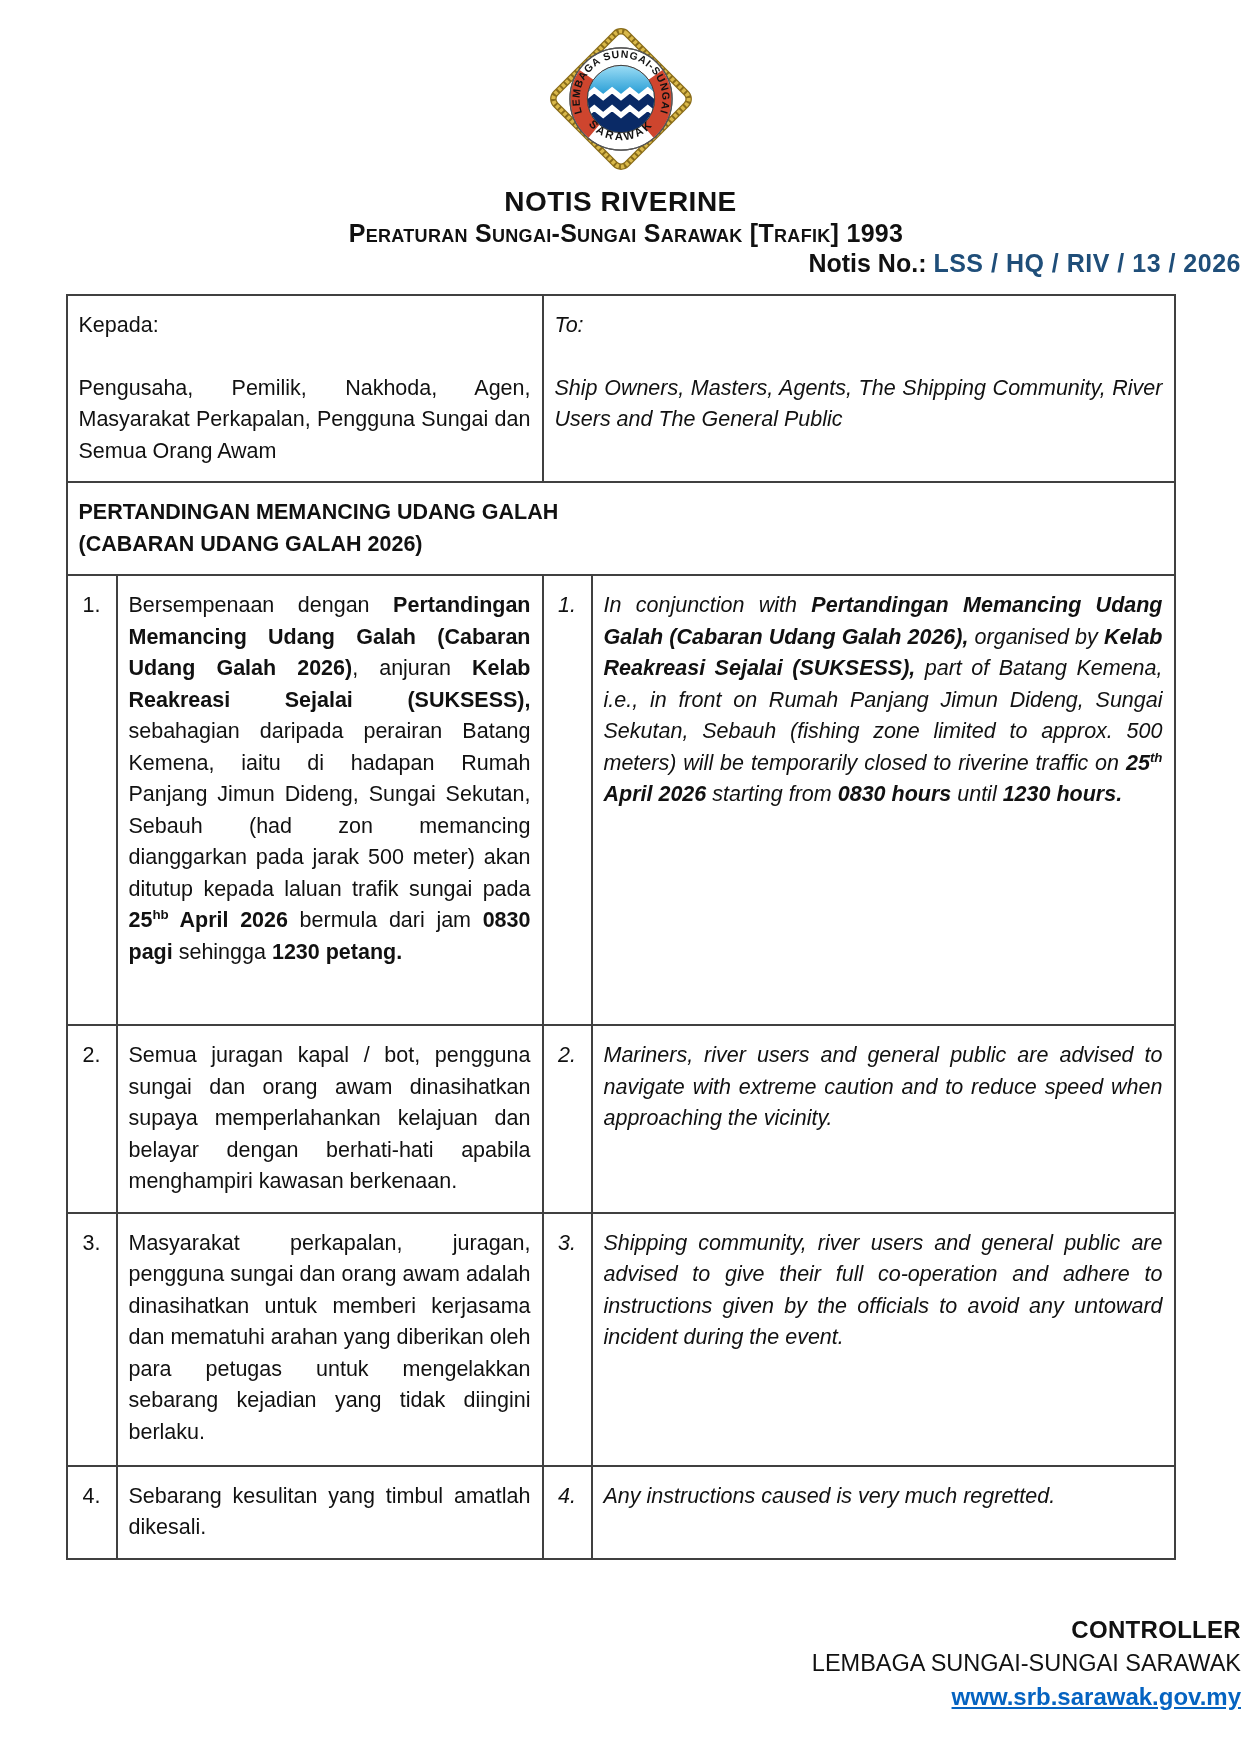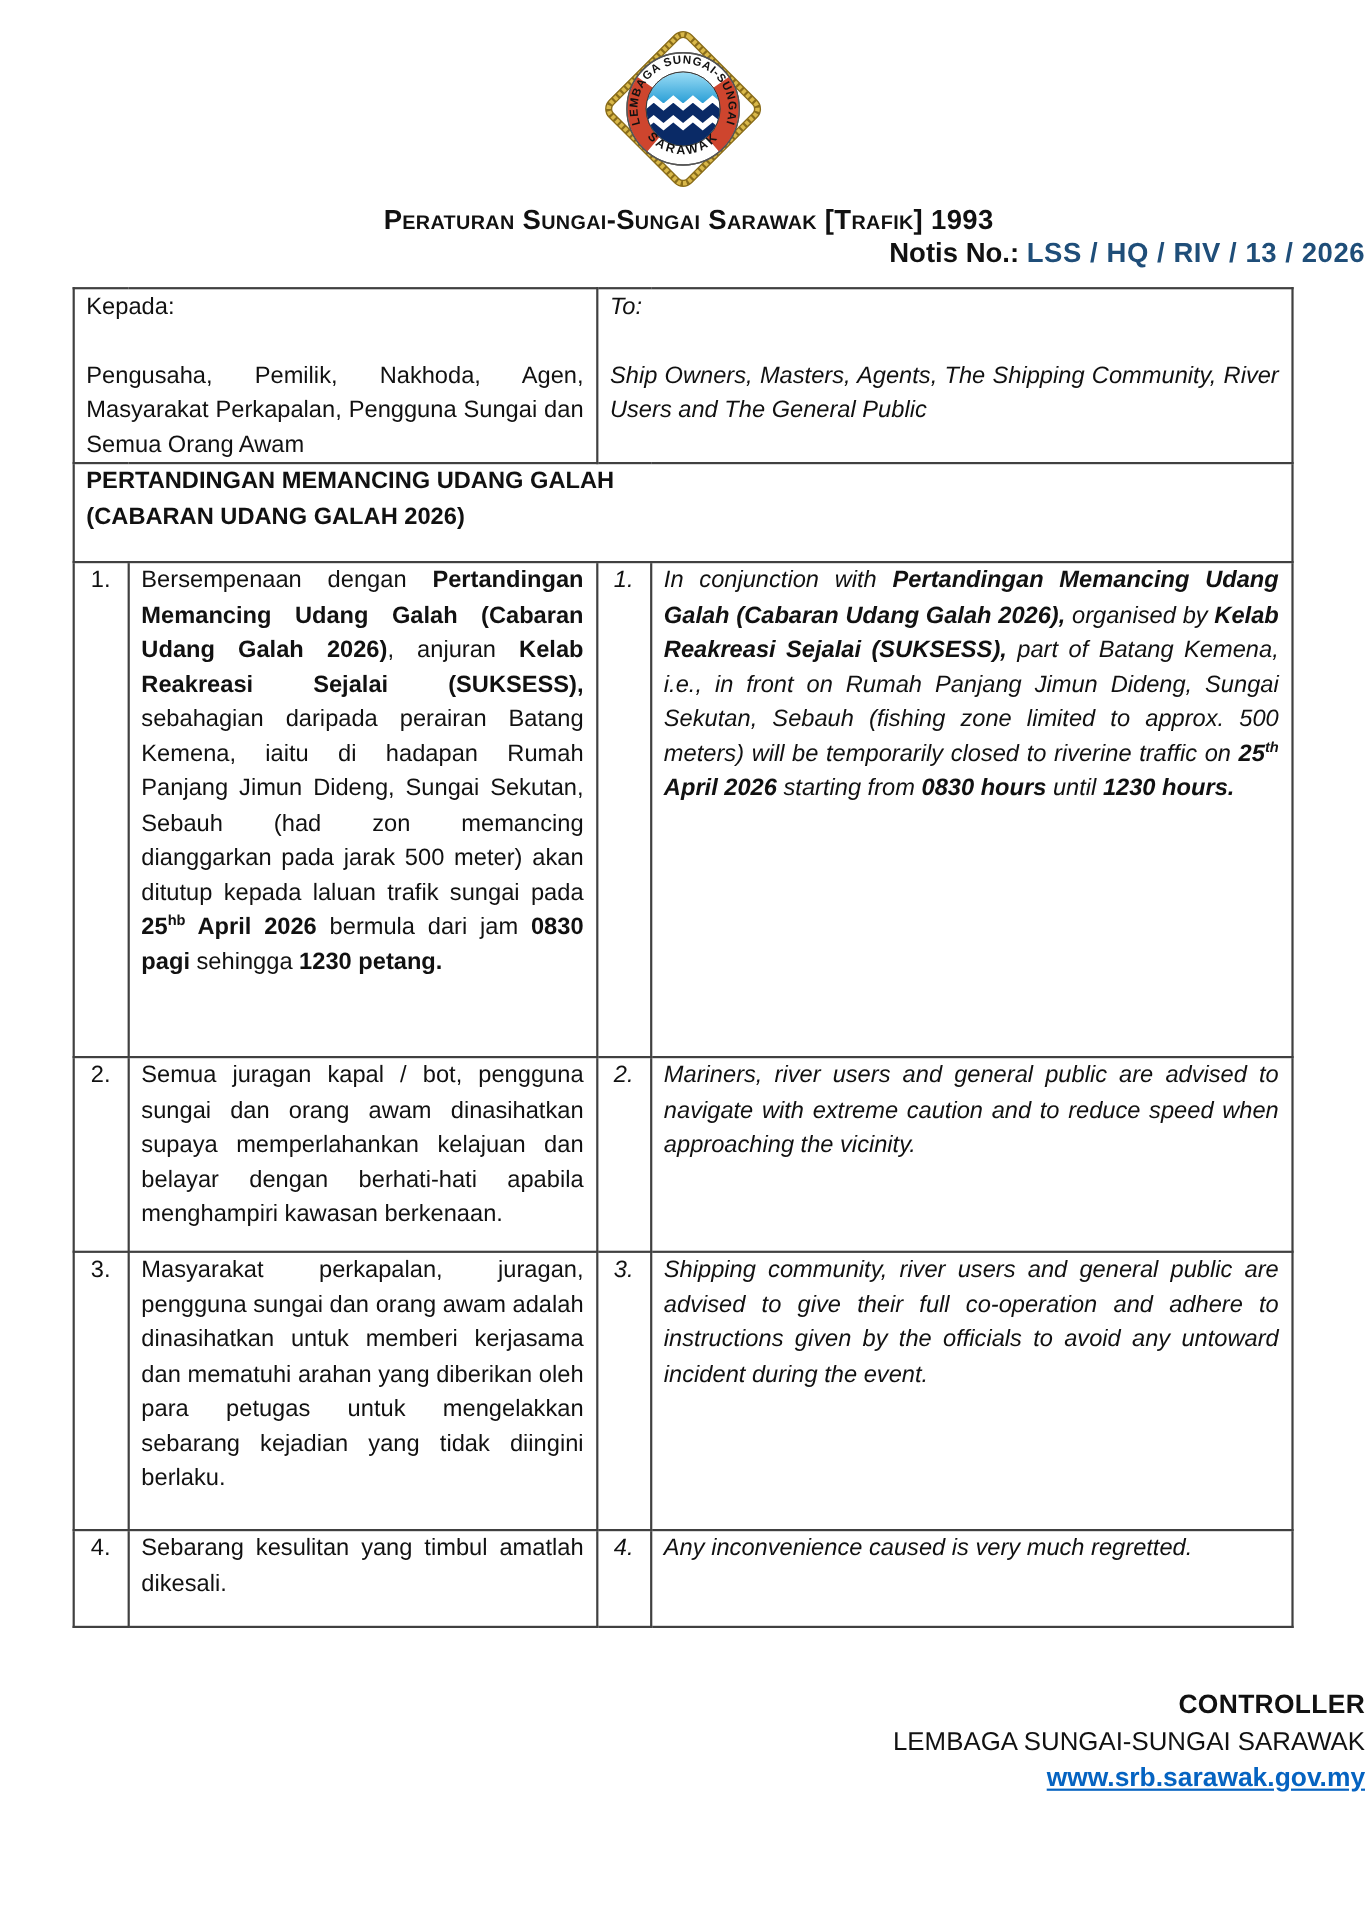--- a/index.html
+++ b/index.html
@@ -12,21 +12,21 @@
   
   .header { text-align: center; padding-top: 18px; }
   .logo-wrap { display: inline-block; width: 168px; height: 162px; }
   .doc-title { font-size: 28px; font-weight: 700; letter-spacing: 0.5px; margin-top: 2px; }
   .doc-subtitle { font-size: 25px; font-weight: 700; font-variant: small-caps; letter-spacing: 0.3px; margin-top: 1px; padding-left: 11px; }
   .doc-noticeno { font-size: 25px; font-weight: 700; margin-top: 1px; text-align: right; }
   .doc-noticeno .no-label { color: #111; }
   .doc-noticeno .no-value { color: #1F4E79; letter-spacing: 0.5px; }
   
   table.notice { border-collapse: collapse; table-layout: fixed; width: 1108px; margin: 16px auto 0 auto; }
-  table.notice td { border: 2px solid #404040; vertical-align: top; font-size: 21.5px; line-height: 31.5px; padding: 0 11px; }
+  table.notice td { border: 2px solid #404040; vertical-align: top; font-size: 21.5px; line-height: 31.5px; padding: 14px 11px; }
   td.cell-num { text-align: center; padding-left: 3px; padding-right: 3px; }
   td.cell-ms { text-align: justify; }
   td.cell-en, td.en { font-style: italic; }
   td.cell-en { text-align: justify; }
   td.cell-recip { padding: 16px 10px 14px 9px; }
   .recip-label { margin-bottom: 31px; }
   .recip-text { text-align: justify; }
   td.cell-subject { text-align: left; font-weight: 700; font-size: 23.5px; line-height: 34px; padding: 22px 10px 26px 10px; }
   sup { font-size: 0.62em; vertical-align: super; line-height: 0; }
   .b { font-weight: 700; }
@@ -82,20 +82,21 @@
         <path id="arcTop" d="M58.2,129.2 A51,51 0 1 1 141.8,129.2" fill="none"></path>
         <path id="arcBottom" d="M52.1,117.4 A51,51 0 0 0 147.9,117.4" fill="none"></path>
         <text font-family="Liberation Sans, sans-serif" font-size="13" font-weight="bold" letter-spacing="1" fill="#111">
           <textPath href="#arcTop" startOffset="50%" text-anchor="middle">LEMBAGA SUNGAI-SUNGAI</textPath>
         </text>
         <text font-family="Liberation Sans, sans-serif" font-size="14" font-weight="bold" letter-spacing="3" fill="#111">
           <textPath href="#arcBottom" startOffset="50%" text-anchor="middle">SARAWAK</textPath>
         </text>
       </svg>
     </div>
+    <div class="doc-title">NOTIS RIVERINE</div>
     <div class="doc-subtitle">Peraturan Sungai-Sungai Sarawak [Trafik] 1993</div>
     <div class="doc-noticeno">
       <span class="no-label">Notis No.:</span>
       <span> </span>
       <span class="no-value">LSS / HQ / RIV / 13 / 2026</span>
     </div>
   </div>
 
   <table class="notice">
     <colgroup>
@@ -136,21 +137,21 @@
     <tr style="height:253px">
       <td class="cell-num">3.</td>
       <td class="cell-ms"><span>Masyarakat perkapalan, juragan, pengguna sungai dan orang awam adalah dinasihatkan untuk memberi kerjasama dan mematuhi arahan yang diberikan oleh para petugas untuk mengelakkan sebarang kejadian yang tidak diingini berlaku.</span></td>
       <td class="cell-num en">3.</td>
       <td class="cell-en"><span>Shipping community, river users and general public are advised to give their full co-operation and adhere to instructions given by the officials to avoid any untoward incident during the event.</span></td>
     </tr>
     <tr style="height:88px">
       <td class="cell-num">4.</td>
       <td class="cell-ms"><span>Sebarang kesulitan yang timbul amatlah dikesali.</span></td>
       <td class="cell-num en">4.</td>
-      <td class="cell-en"><span>Any inconvenience caused is very much regretted.</span></td>
+      <td class="cell-en"><span>Any instructions caused is very much regretted.</span></td>
     </tr>
   </tbody>
     </table>
 
   <div class="footer">
     <div class="signatory">CONTROLLER</div>
     <div class="org">LEMBAGA SUNGAI-SUNGAI SARAWAK</div>
     <div class="site">
       <a href="#">www.srb.sarawak.gov.my</a>
     </div>

